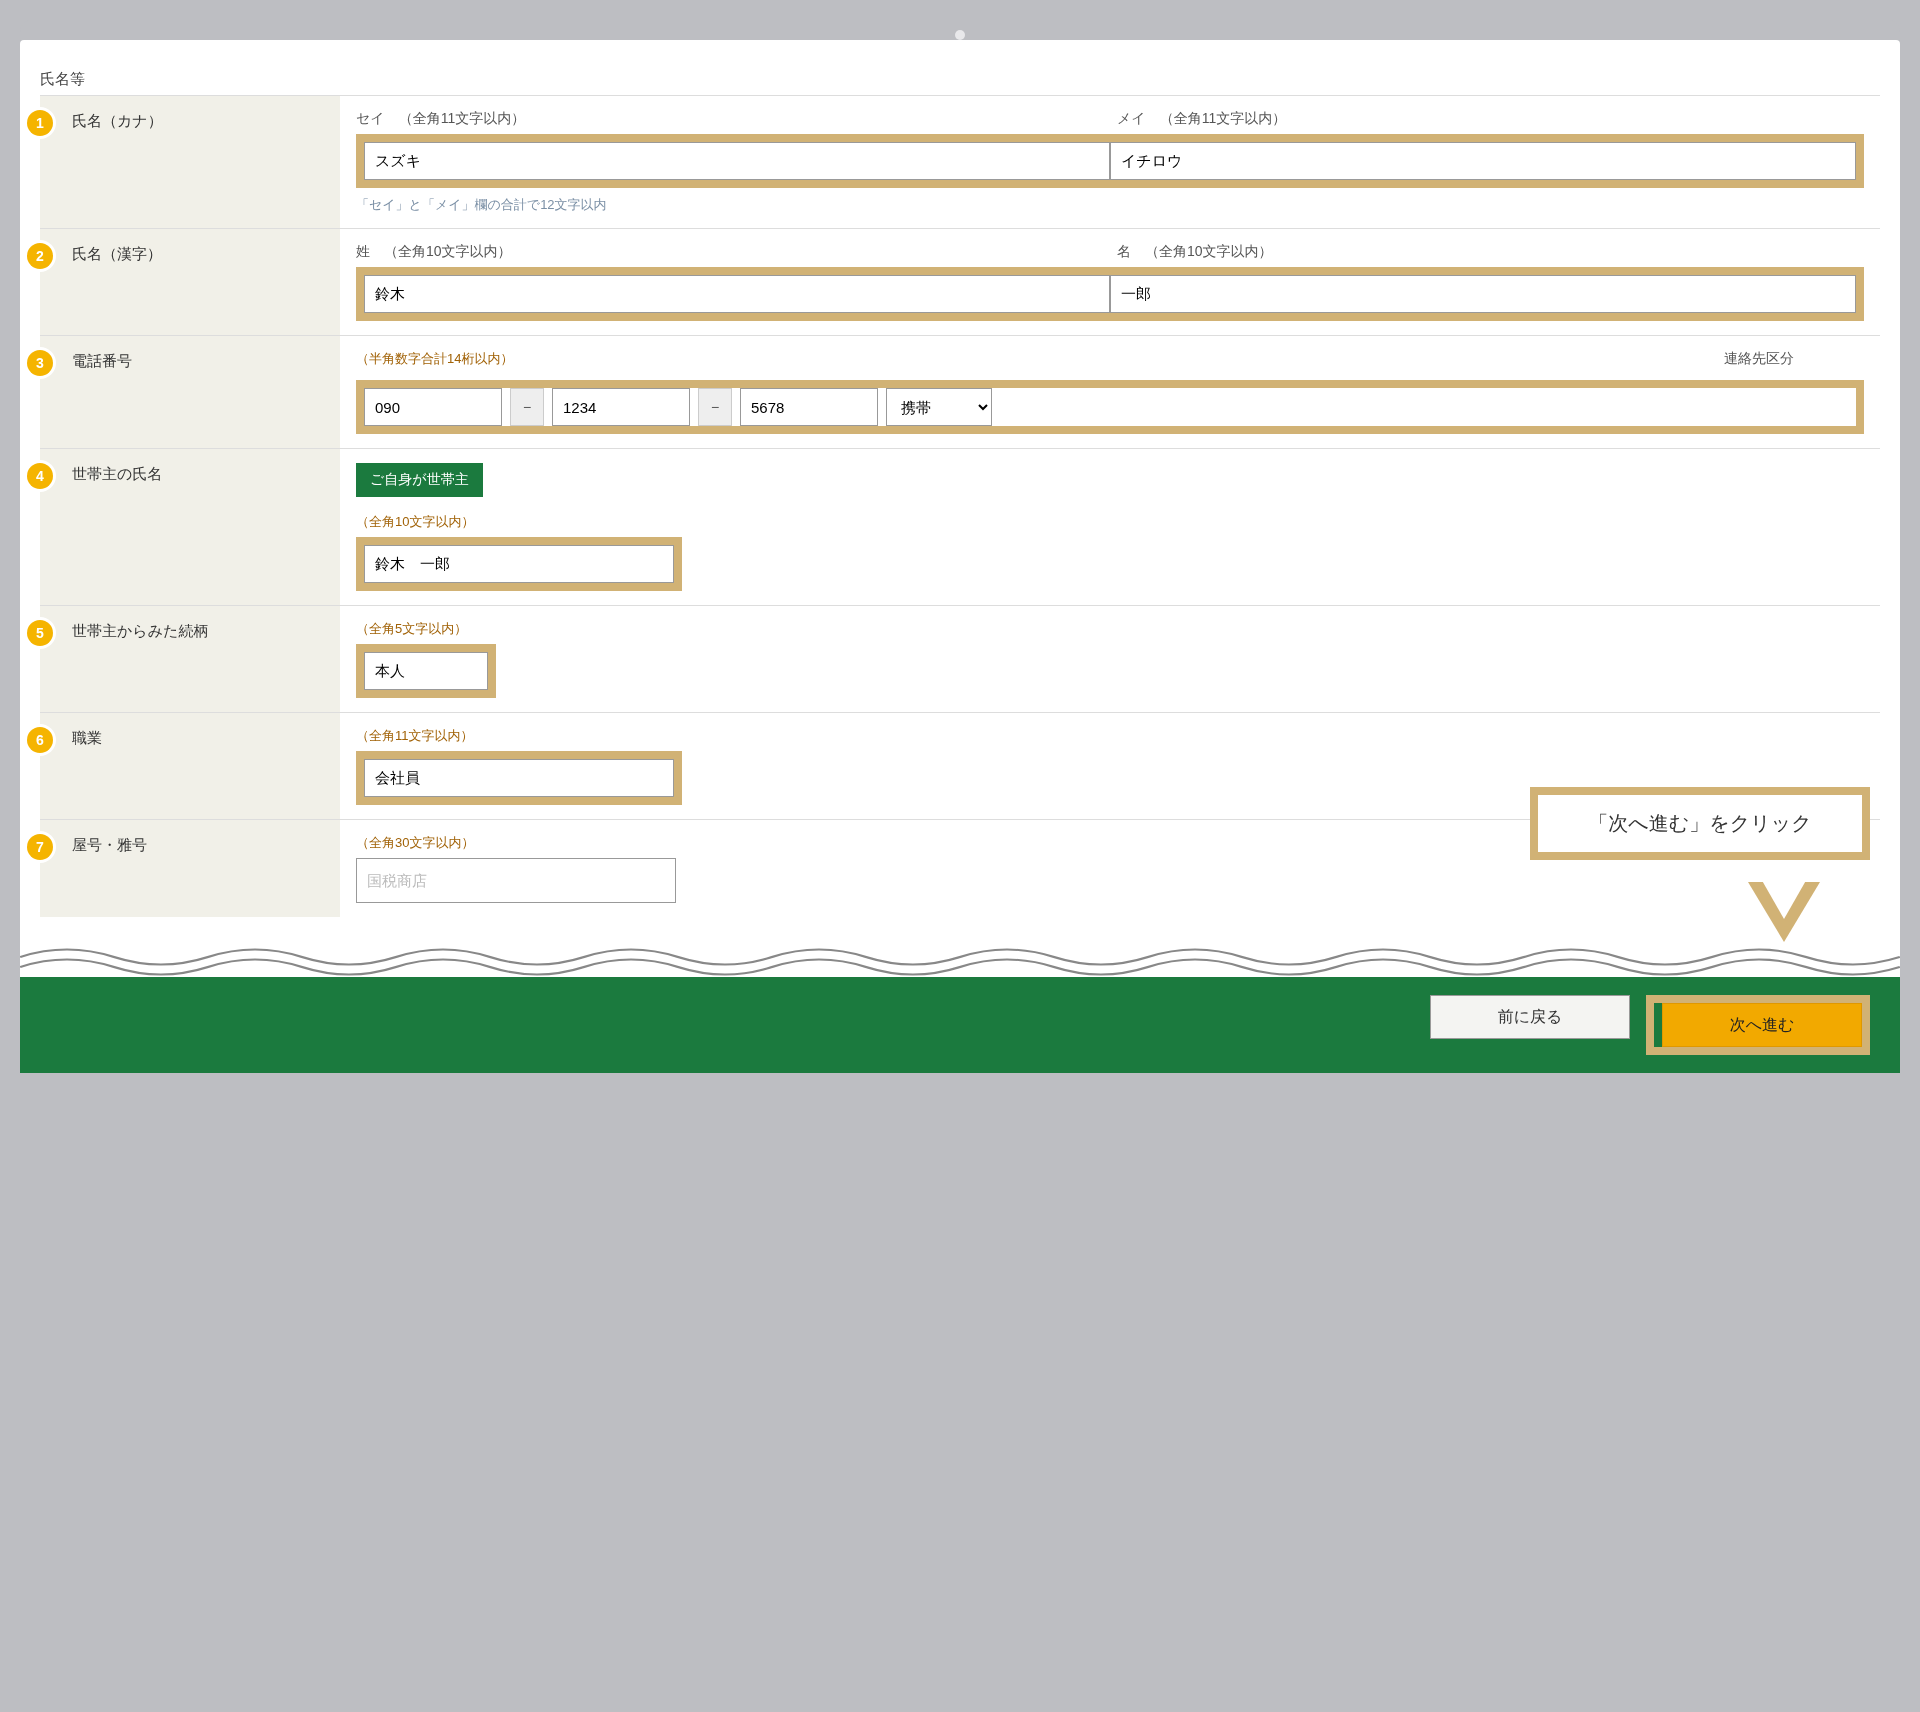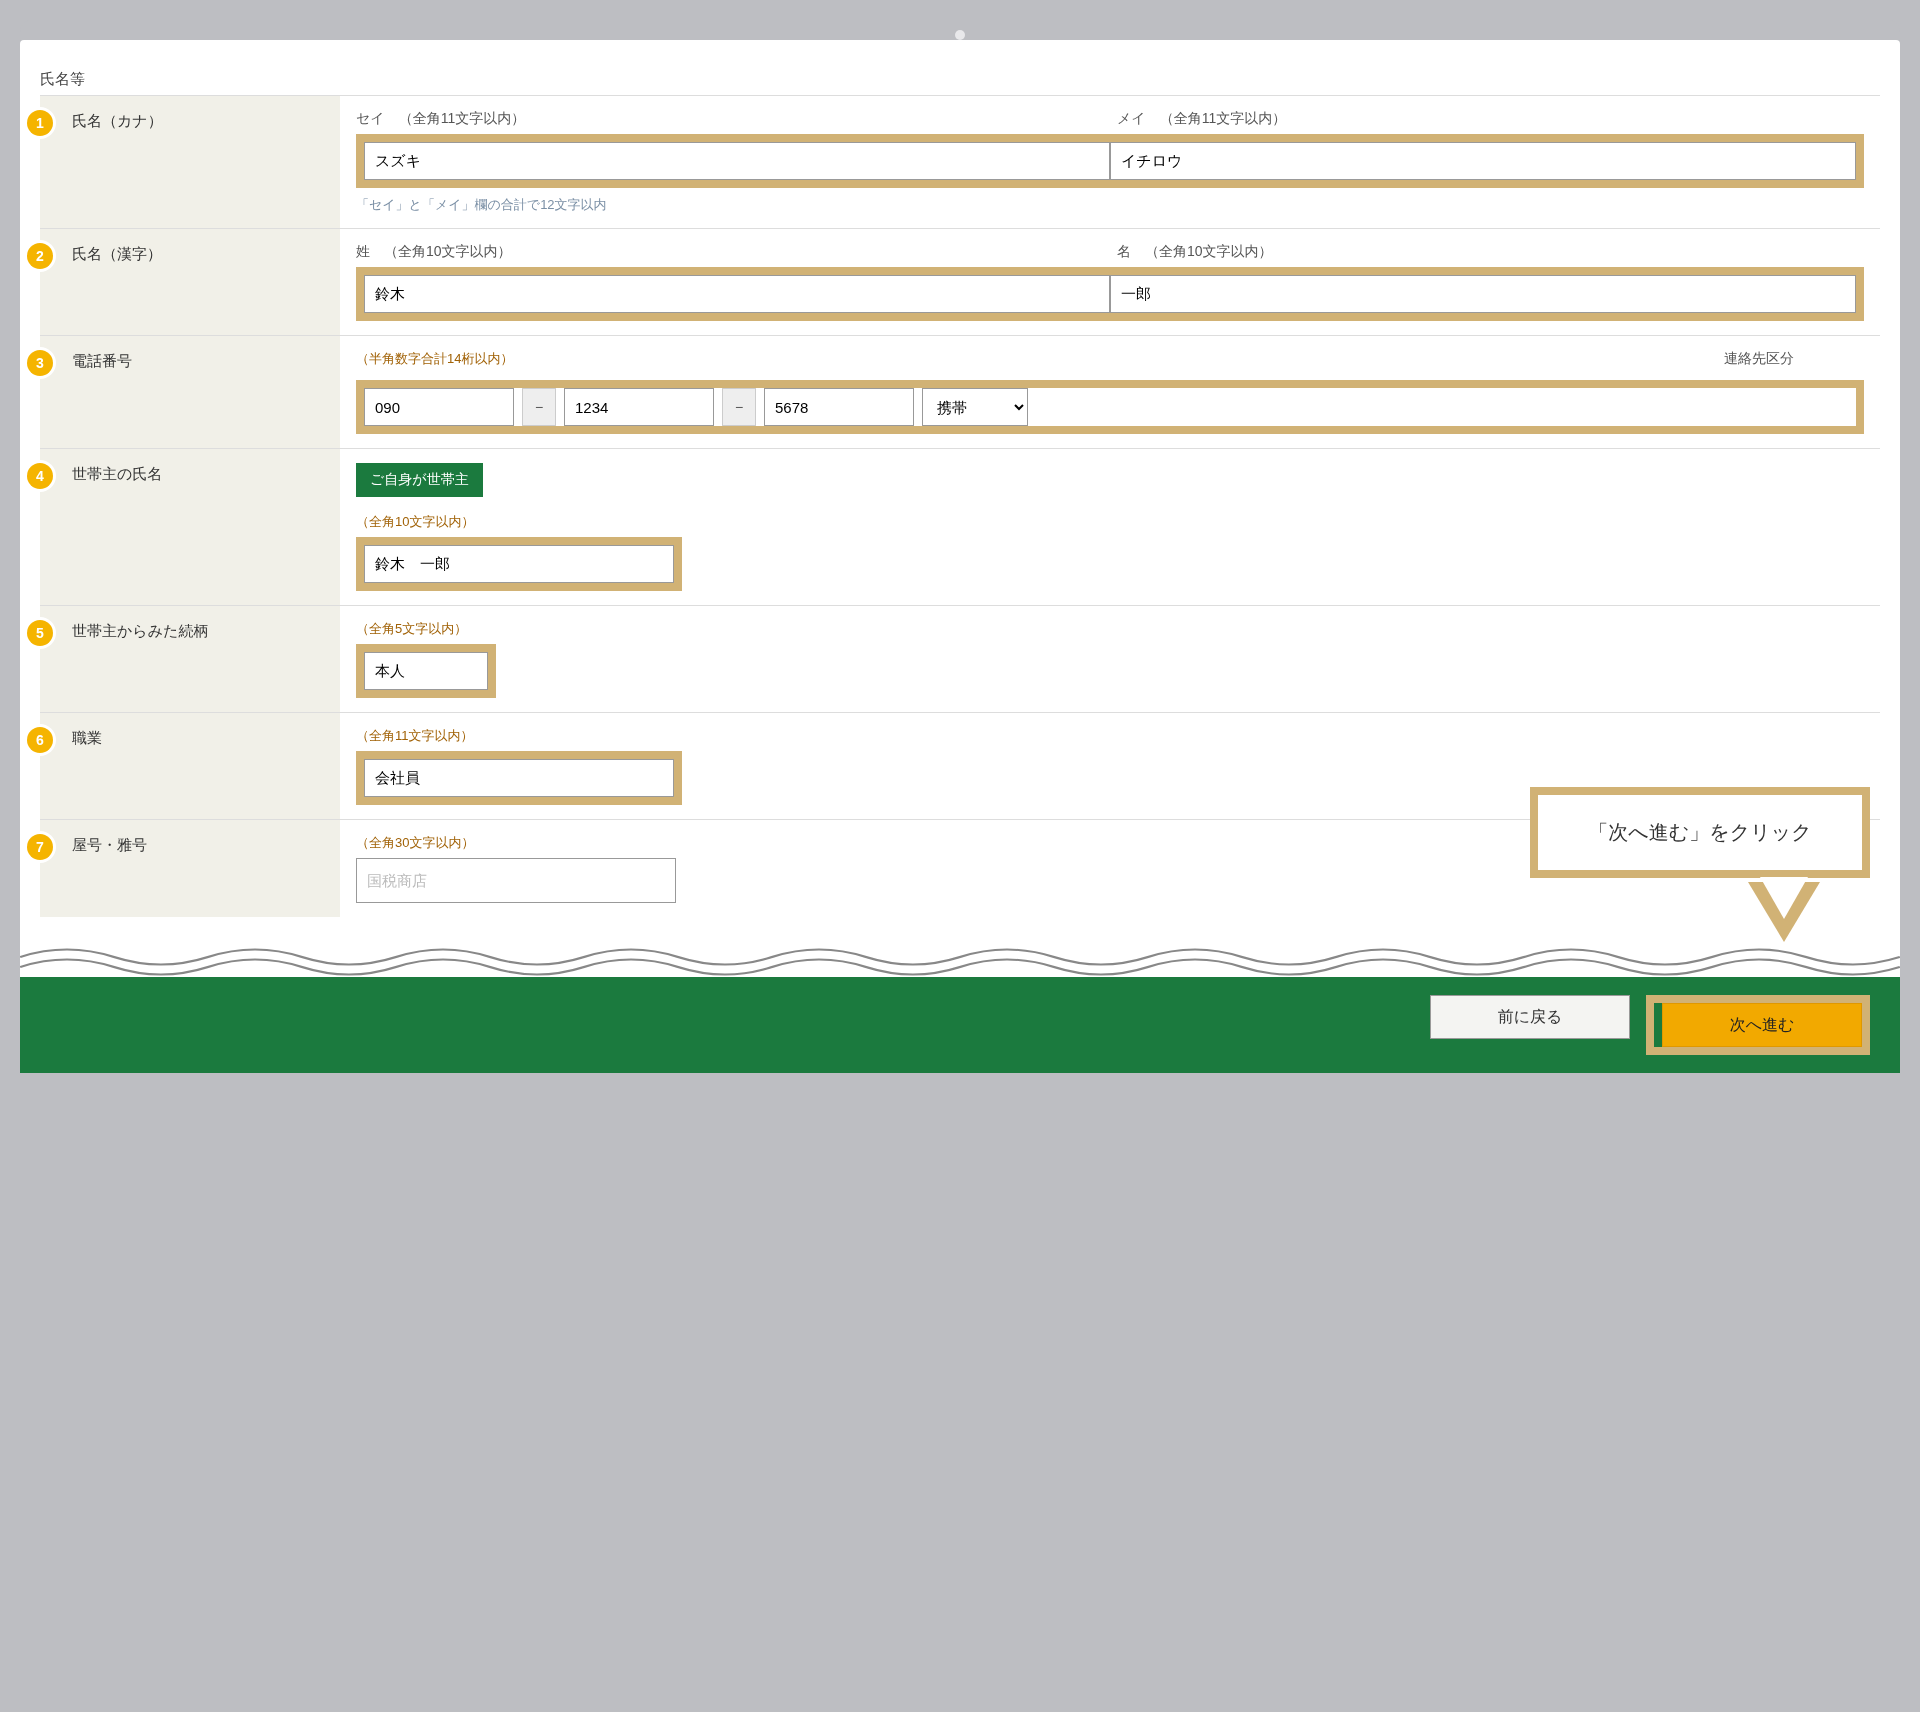--- a/index.html
+++ b/index.html
@@ -134,21 +134,21 @@
     }
     .plain-input::placeholder {
       color: #bbb;
     }
     .phone-row {
       display: flex;
       align-items: center;
       gap: 8px;
     }
     .phone-row input {
-      width: 150px;
+      width: 138px;
     }
     .phone-row .dash {
       background: #eee;
       border: 1px solid #ccc;
       width: 34px;
       height: 38px;
       display: inline-flex;
       align-items: center;
       justify-content: center;
       color: #555;
@@ -217,21 +217,21 @@
       display: inline-block;
       padding: 0;
     }
     .callout {
       position: absolute;
       right: 30px;
       top: -190px;
       width: 340px;
       background: #fff;
       border: 8px solid #d1b275;
-      padding: 24px 18px;
+      padding: 15px 18px;
       font-size: 20px;
       color: #333;
       text-align: center;
       z-index: 10;
     }
     .callout-tail {
       position: absolute;
       right: 80px;
       top: -95px;
       width: 0;

